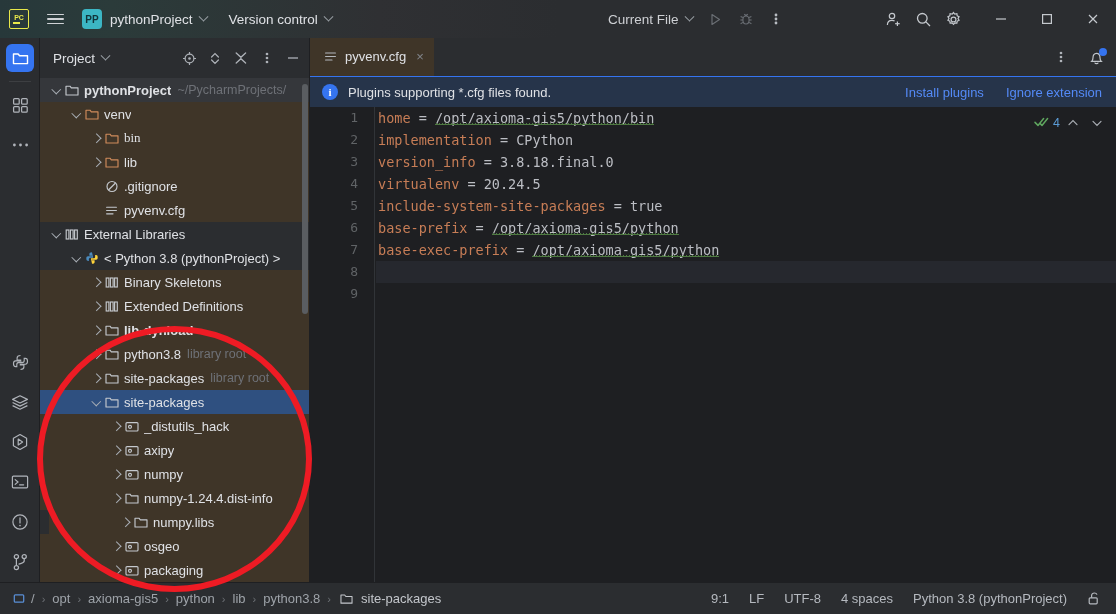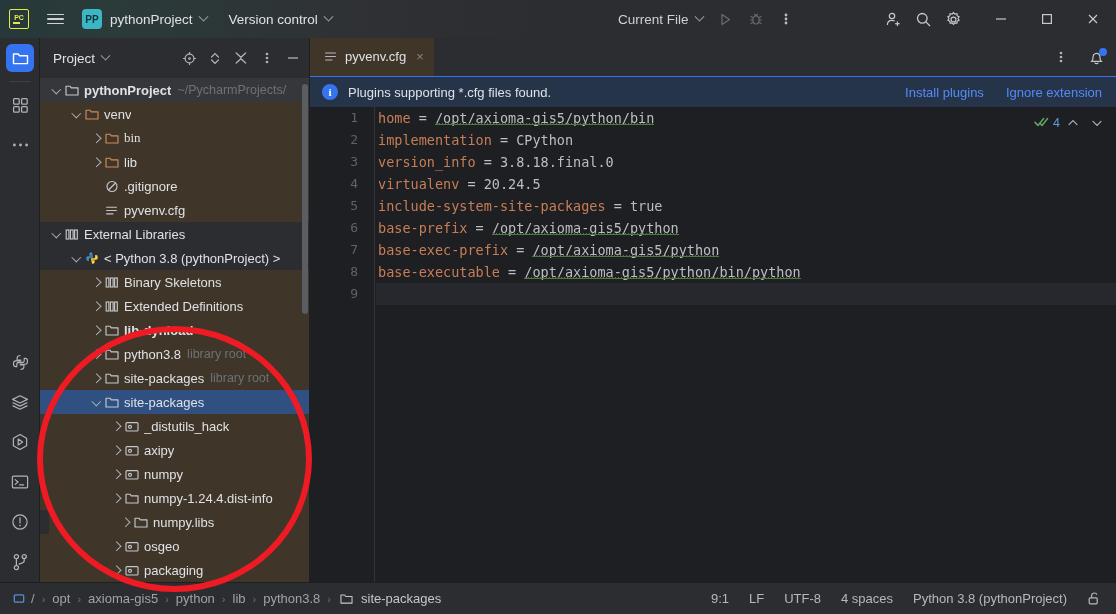--- a/index.html
+++ b/index.html
@@ -31,21 +31,21 @@
   .pp-badge{
     width:20px;height:20px;border-radius:4px;background:#3cb6c4;
     color:#11343a;font-size:10px;font-weight:bold;display:flex;align-items:center;justify-content:center;
     margin-left:10px;
   }
   .proj-name{ margin-left:8px;font-size:13.5px;color:#dfe1e5;}
   .chev{ display:inline-block;width:7px;height:7px;border-right:1.4px solid #9aa0a6;border-bottom:1.4px solid #9aa0a6;transform:rotate(45deg) translate(-2px,-2px);}
   .chev-wrap{ margin-left:7px;display:inline-flex;align-items:center;height:100%;}
   .vcs{ margin-left:22px;font-size:13.5px;color:#dfe1e5;display:flex;align-items:center;}
   .tb-center{ position:absolute;left:608px;top:0;height:38px;display:flex;align-items:center;}
-  .curfile{ font-size:13.5px;color:#ced0d4;display:flex;align-items:center;margin-left:10px;}
+  .curfile{ font-size:13.5px;color:#ced0d4;display:flex;align-items:center;}
   .ico-btn{ width:30px;height:38px;display:flex;align-items:center;justify-content:center;}
   .tb-right{ position:absolute;right:0;top:0;height:38px;display:flex;align-items:center;}
   .winbtn{ width:46px;height:38px;display:flex;align-items:center;justify-content:center;}
 
   
   .activitybar{
     position:absolute;left:0;top:38px;width:40px;height:544px;background:#2b2d30;
     border-right:1px solid #1e1f22;
   }
   .ab-item{ width:40px;height:40px;display:flex;align-items:center;justify-content:center;}
@@ -637,21 +637,20 @@
         </div>
       <div class="gsep"></div>
       <div class="lines" id="lines">
           <div class="ln"><span class="k">home</span><span class="eq"> = </span><span class="v sq-underline">/opt/axioma-gis5/python/bin</span></div>
           <div class="ln"><span class="k">implementation</span><span class="eq"> = </span><span class="v">CPython</span></div>
           <div class="ln"><span class="k">version_info</span><span class="eq"> = </span><span class="v">3.8.18.final.0</span></div>
           <div class="ln"><span class="k">virtualenv</span><span class="eq"> = </span><span class="v">20.24.5</span></div>
           <div class="ln"><span class="k">include-system-site-packages</span><span class="eq"> = </span><span class="v">true</span></div>
           <div class="ln"><span class="k">base-prefix</span><span class="eq"> = </span><span class="v sq-underline">/opt/axioma-gis5/python</span></div>
           <div class="ln"><span class="k">base-exec-prefix</span><span class="eq"> = </span><span class="v sq-underline">/opt/axioma-gis5/python</span></div>
-          <div class="ln"><span class="k">base-executable</span><span class="eq"> = </span><span class="v sq-underline">/opt/axioma-gis5/python/bin/python</span></div>
           <div class="ln cursorline"></div>
         </div>
       <div class="code-right">
         <span>
           <svg width="17" height="16" viewBox="0 0 17 16" fill="none" stroke="#5fa65f" stroke-width="1.5" stroke-linecap="round" stroke-linejoin="round">
             <path d="M2 7.4 L5 10.4 L10.6 3.6"></path>
               <path d="M7.2 8.6 L9 10.4 L14.6 3.6"></path>
           </svg>
         </span>
         <span class="insp-count">4</span>

